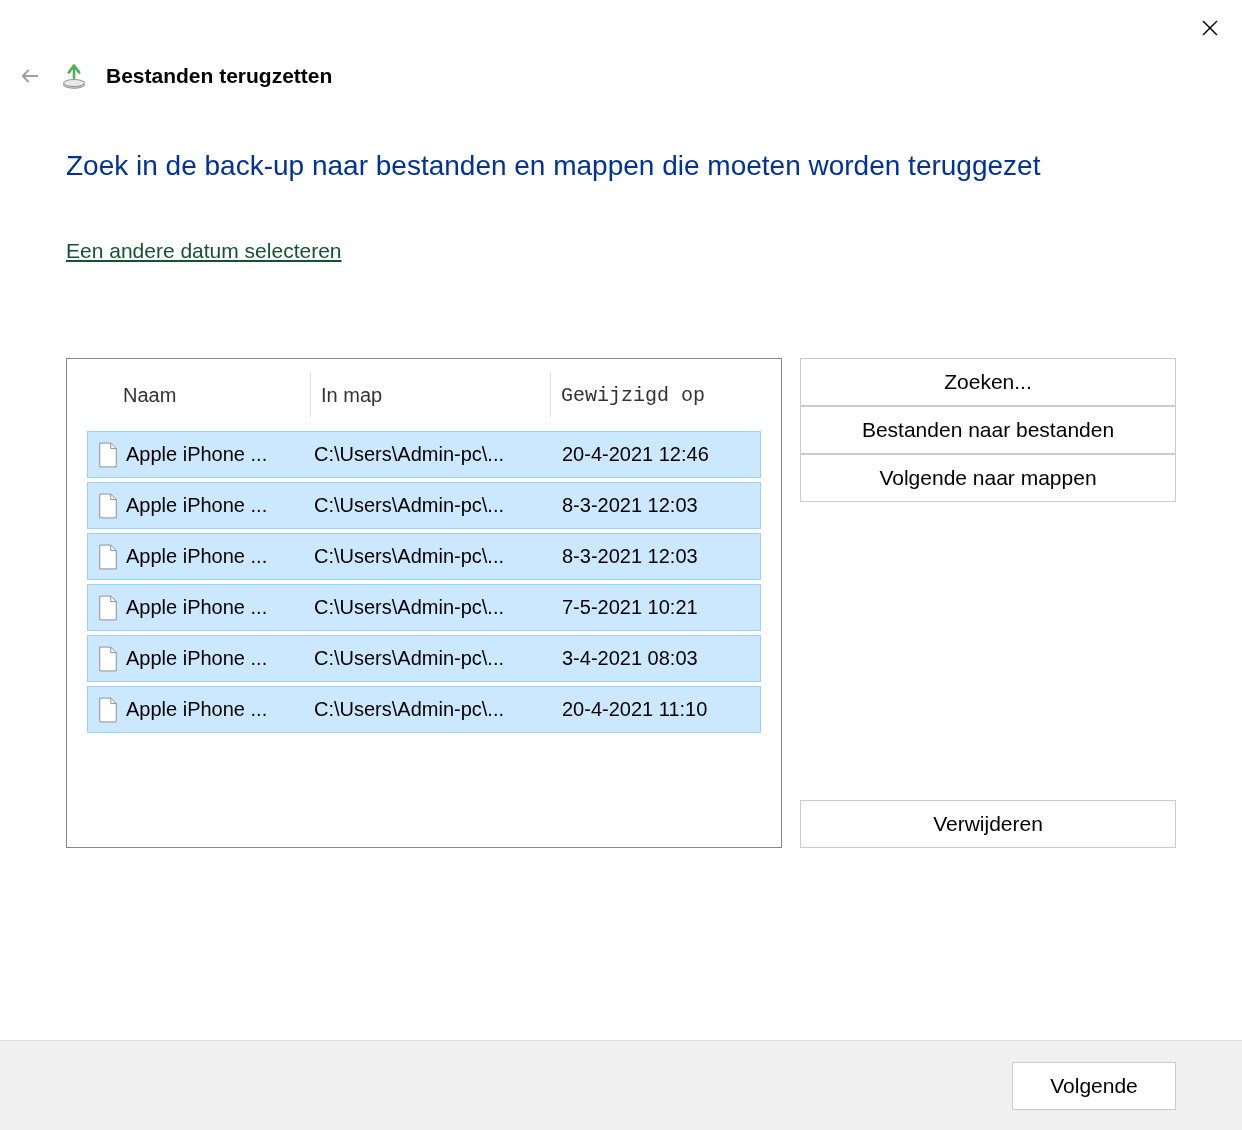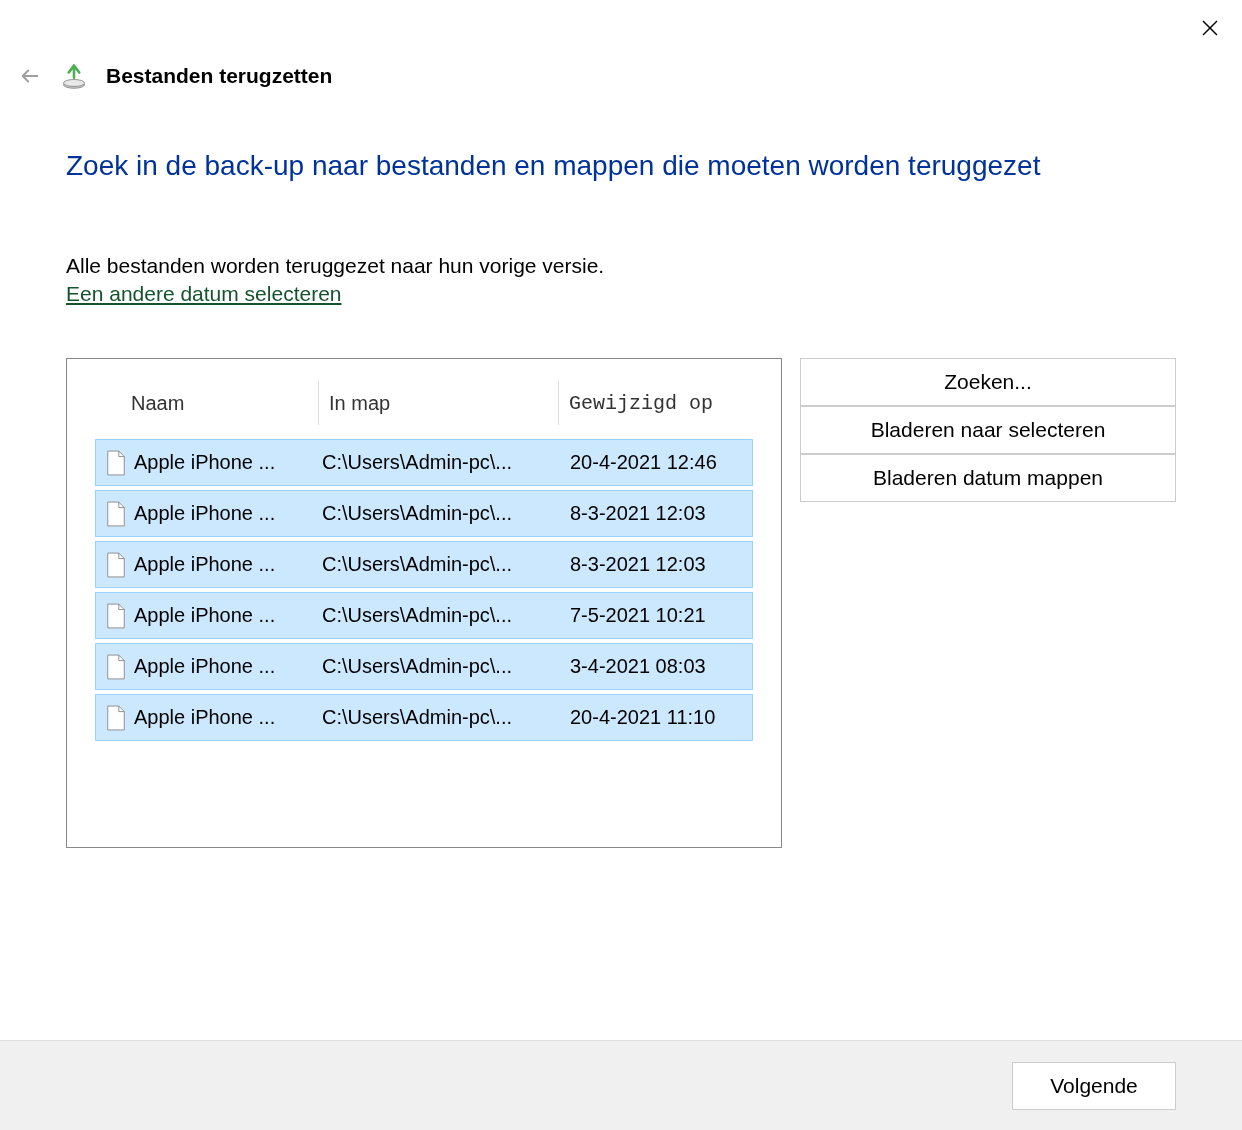--- a/index.html
+++ b/index.html
@@ -56,21 +56,21 @@
     .content {
       position: absolute;
       top: 150px;
       left: 66px;
       right: 66px;
     }
     .main-heading {
       font-size: 28px;
       font-weight: 400;
       color: #003399;
-      margin-bottom: 72px;
+      margin-bottom: 57px;
     }
     .sub-text {
       font-size: 21px;
       color: #000;
       margin-bottom: 4px;
     }
     .link {
       font-size: 21px;
       color: #14532d;
       text-decoration: underline;
@@ -83,21 +83,21 @@
       left: 66px;
       right: 66px;
       display: flex;
       gap: 18px;
     }
     .list-container {
       width: 716px;
       height: 490px;
       border: 1px solid #888;
       background: #ffffff;
-      padding: 22px;
+      padding: 14px;
     }
     .list-header {
       display: flex;
       height: 44px;
       align-items: center;
       font-size: 20px;
       color: #333;
     }
     .list-header > div {
       padding: 0 10px;
@@ -226,21 +226,20 @@
       <ellipse cx="16" cy="26" rx="12" ry="4" fill="#d0d0d0" stroke="#888" stroke-width="1"></ellipse>
       <ellipse cx="16" cy="24" rx="12" ry="4" fill="#e8e8e8" stroke="#888" stroke-width="1"></ellipse>
       <path d="M16 4 L16 18 M10 12 L16 4 L22 12" stroke="#4caf50" stroke-width="3" fill="none" stroke-linecap="round" stroke-linejoin="round"></path>
     </svg>
   </div>
   <div class="header-title">Bestanden terugzetten</div>
 </div>
 
 <div class="content">
   <h1 class="main-heading">Zoek in de back-up naar bestanden en mappen die moeten worden teruggezet</h1>
-  <p class="sub-text">Alle bestanden worden teruggezet naar hun vorige versie.</p>
   <a class="link">Een andere datum selecteren</a>
 </div>
 
 <div class="main-area">
   <div class="list-container">
     <div class="list-header">
       <div class="col-name">Naam</div>
       <div class="col-folder">In map</div>
       <div class="col-date">Gewijzigd op</div>
     </div>
@@ -309,21 +308,22 @@
           </div>
           <div class="row-name">Apple iPhone ...</div>
           <div class="row-folder">C:\Users\Admin-pc\...</div>
           <div class="row-date">20-4-2021 11:10</div>
         </div>
       </div>
   </div>
 
   <div class="side-buttons">
     <button class="btn">Zoeken...</button>
-    <button class="btn">Bladeren naar selecteren</button>
-    <button class="btn">Bladeren datum mappen</button>
+    <button class="btn">Bestanden naar bestanden</button>
+    <button class="btn">Volgende naar mappen</button>
     <div class="spacer-flex"></div>
+    <button class="btn">Verwijderen</button>
   </div>
 </div>
 
 <div class="bottom-bar">
   <button class="bottom-btn">Volgende</button>
 </div>
 
 </body></html>

